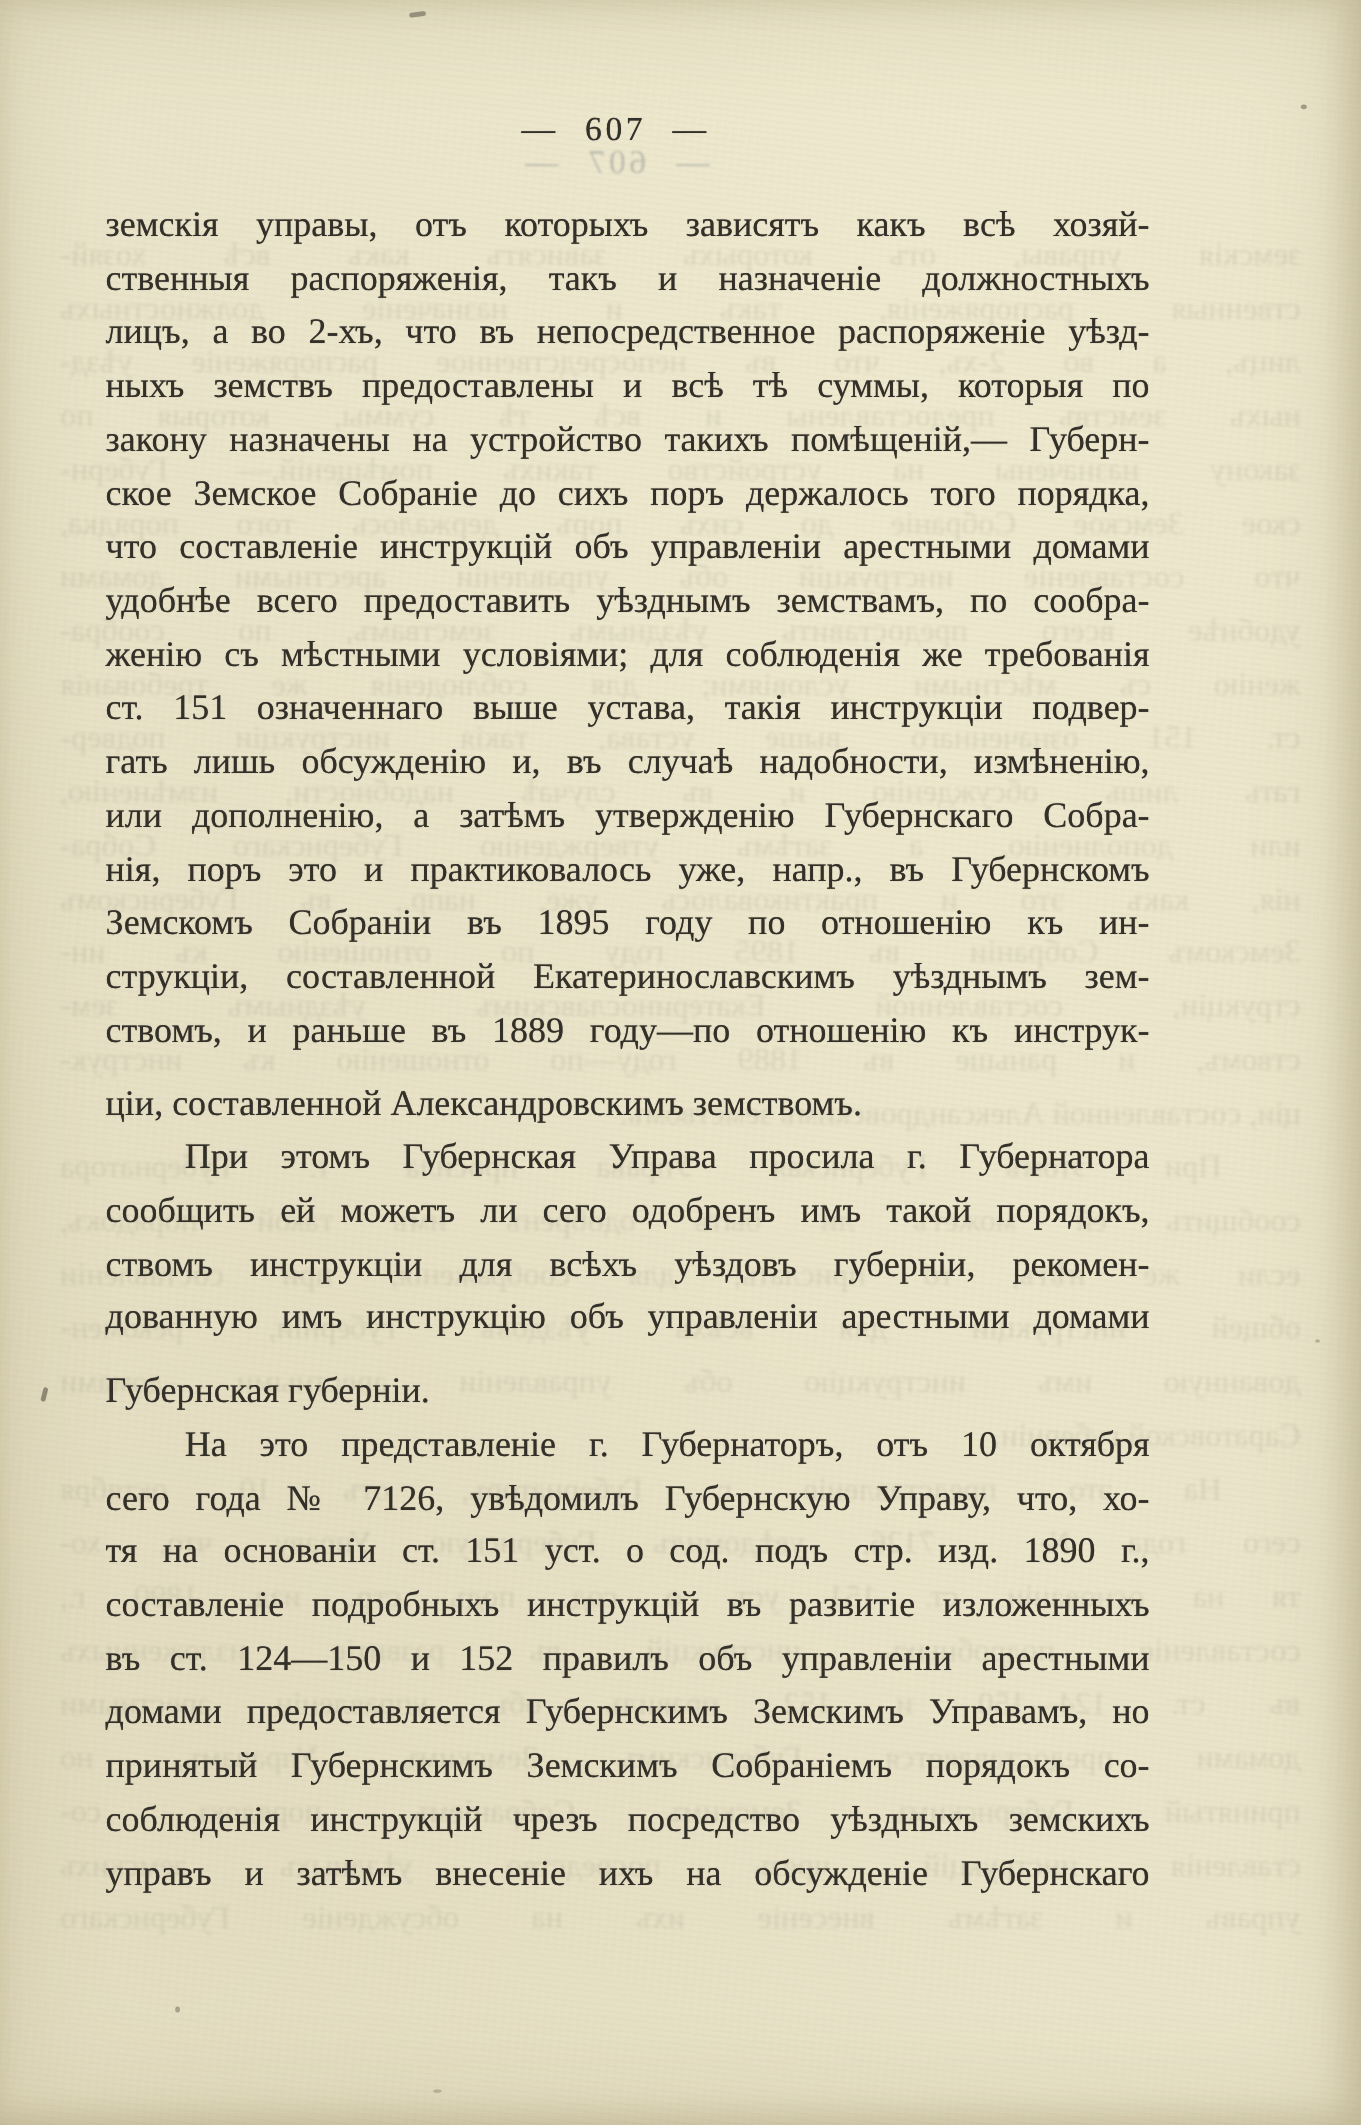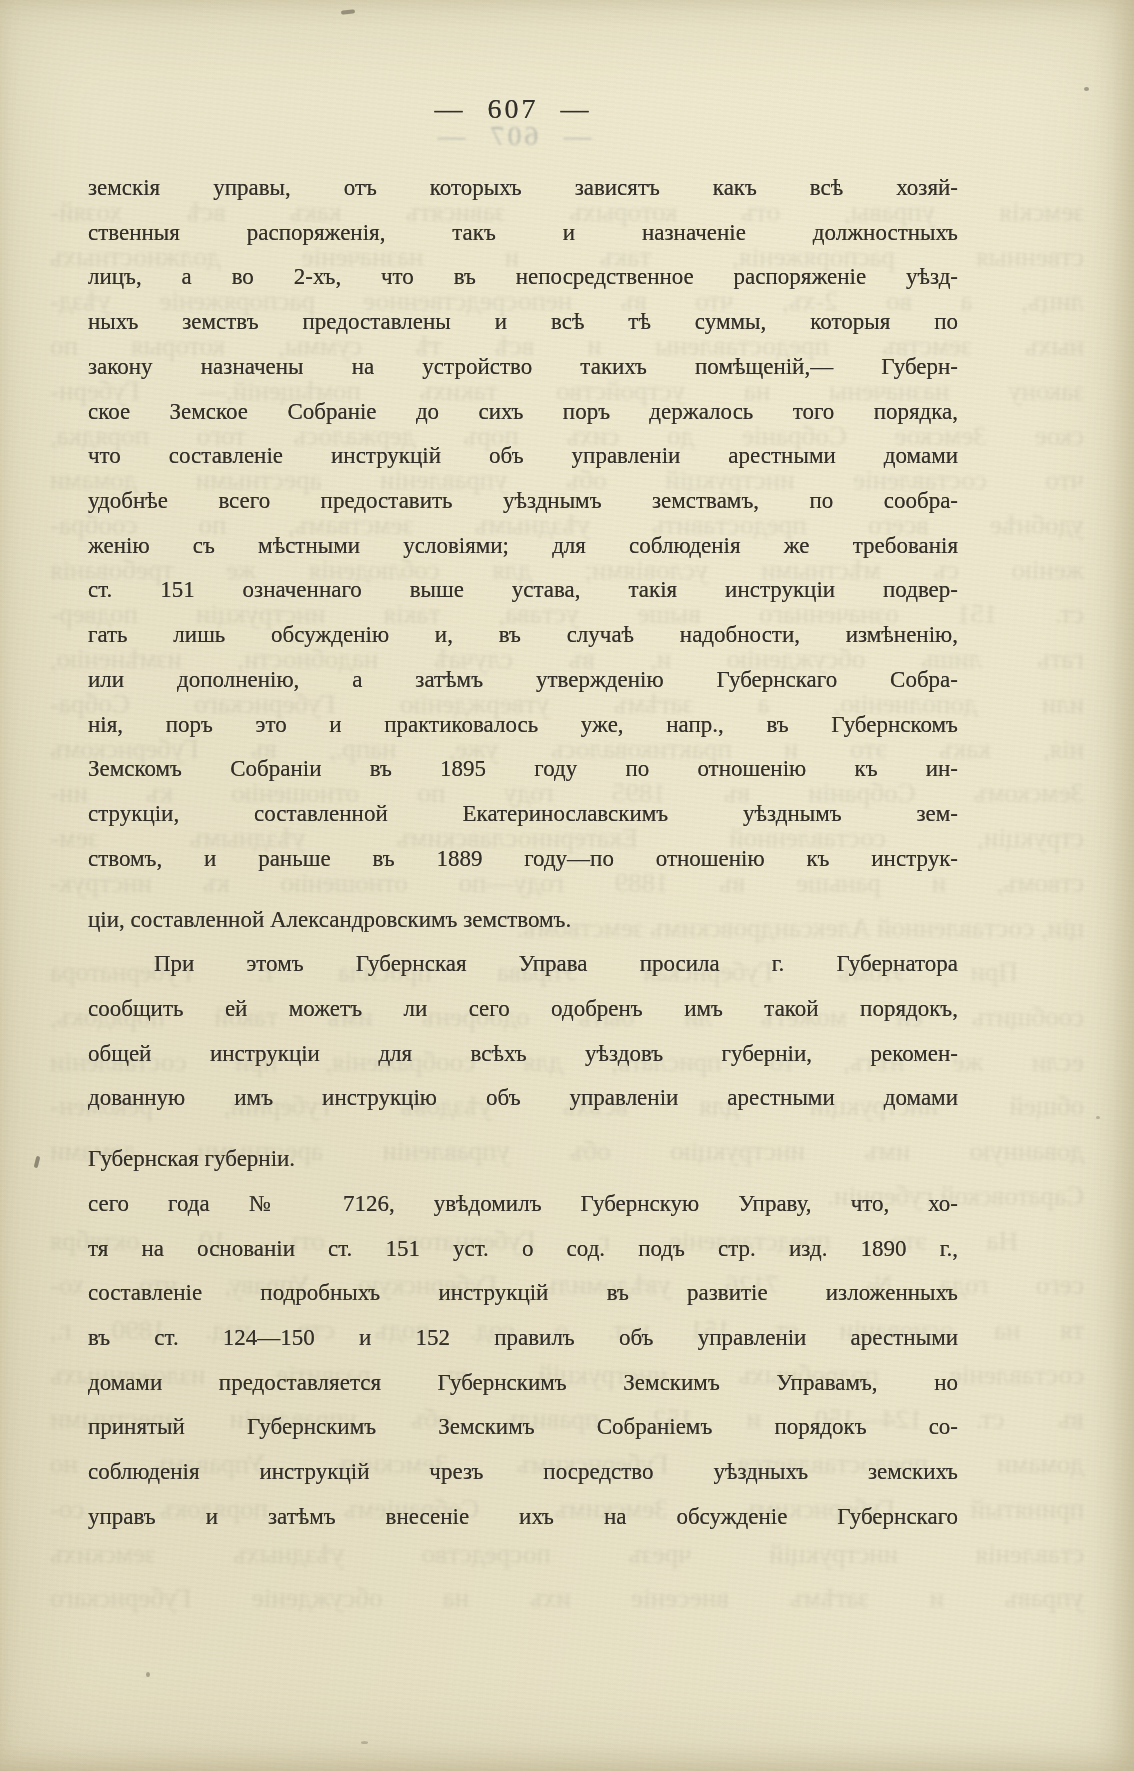--- a/index.html
+++ b/index.html
@@ -41,21 +41,21 @@
     color:#6e7a80;
     opacity:.38;
     filter:blur(1.1px);
     transform:scaleX(-1);
     text-shadow:none;
   }
 
   .body-text{
     position:absolute;
     top:166px;left:88px;width:870px;
-    font-size:23px;
+    font-size:30px;
     line-height:44.72px;
     color:#33302a;
     text-shadow:0 0 .6px rgba(45,40,30,.7);
   }
   .body-text .line{
     text-align:justify;
     text-align-last:justify;
     height:44.72px;
   }
   .body-text .line.para-end{ text-align-last:left;margin-top:16px; }
@@ -148,23 +148,24 @@
       <div class="line">ст. 151 означеннаго выше устава, такія инструкціи подвер-</div>
       <div class="line">гать лишь обсужденію и, въ случаѣ надобности, измѣненію,</div>
       <div class="line">или дополненію, а затѣмъ утвержденію Губернскаго Собра-</div>
       <div class="line">нія, поръ это и практиковалось уже, напр., въ Губернскомъ</div>
       <div class="line">Земскомъ Собраніи въ 1895 году по отношенію къ ин-</div>
       <div class="line">струкціи, составленной Екатеринославскимъ уѣзднымъ зем-</div>
       <div class="line">ствомъ, и раньше въ 1889 году—по отношенію къ инструк-</div>
       <div class="line para-end">ціи, составленной Александровскимъ земствомъ.</div>
       <div class="line indent">При этомъ Губернская Управа просила г. Губернатора</div>
       <div class="line">сообщить ей можетъ ли сего одобренъ имъ такой порядокъ,</div>
-      <div class="line">общей инструкціи для всѣхъ уѣздовъ губерніи, рекомен-</div>
+      <div class="line">ствомъ инструкціи для всѣхъ уѣздовъ губерніи, рекомен-</div>
       <div class="line">дованную имъ инструкцію объ управленіи арестными домами</div>
       <div class="line para-end">Губернская губерніи.</div>
+      <div class="line indent">На это представленіе г. Губернаторъ, отъ 10 октября</div>
       <div class="line">сего года № 7126, увѣдомилъ Губернскую Управу, что, хо-</div>
       <div class="line">тя на основаніи ст. 151 уст. о сод. подъ стр. изд. 1890 г.,</div>
       <div class="line">составленіе подробныхъ инструкцій въ развитіе изложенныхъ</div>
       <div class="line">въ ст. 124—150 и 152 правилъ объ управленіи арестными</div>
       <div class="line">домами предоставляется Губернскимъ Земскимъ Управамъ, но</div>
       <div class="line">принятый Губернскимъ Земскимъ Собраніемъ порядокъ со-</div>
       <div class="line">соблюденія инструкцій чрезъ посредство уѣздныхъ земскихъ</div>
       <div class="line">управъ и затѣмъ внесеніе ихъ на обсужденіе Губернскаго</div>
     </div>
 

